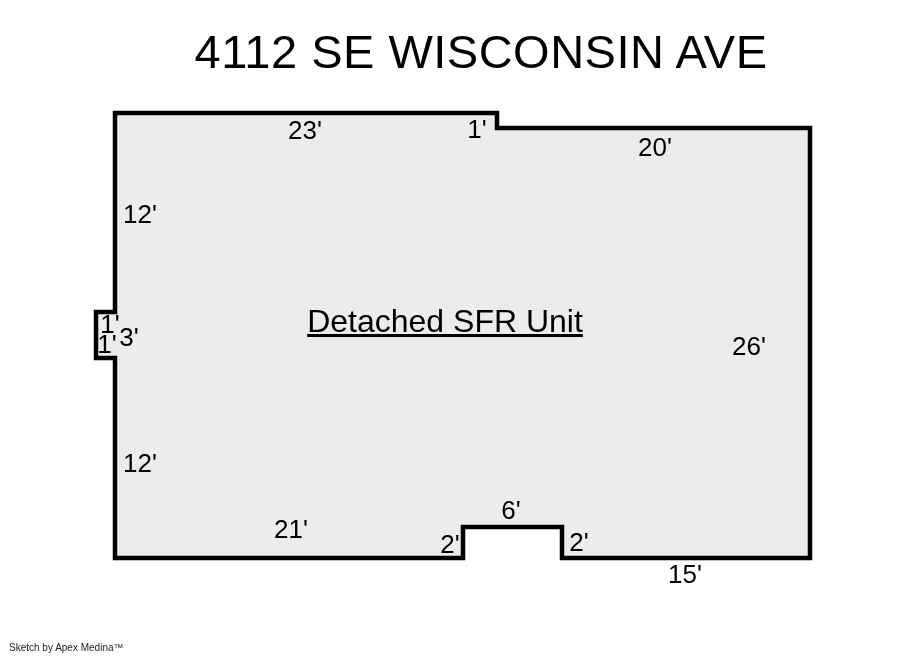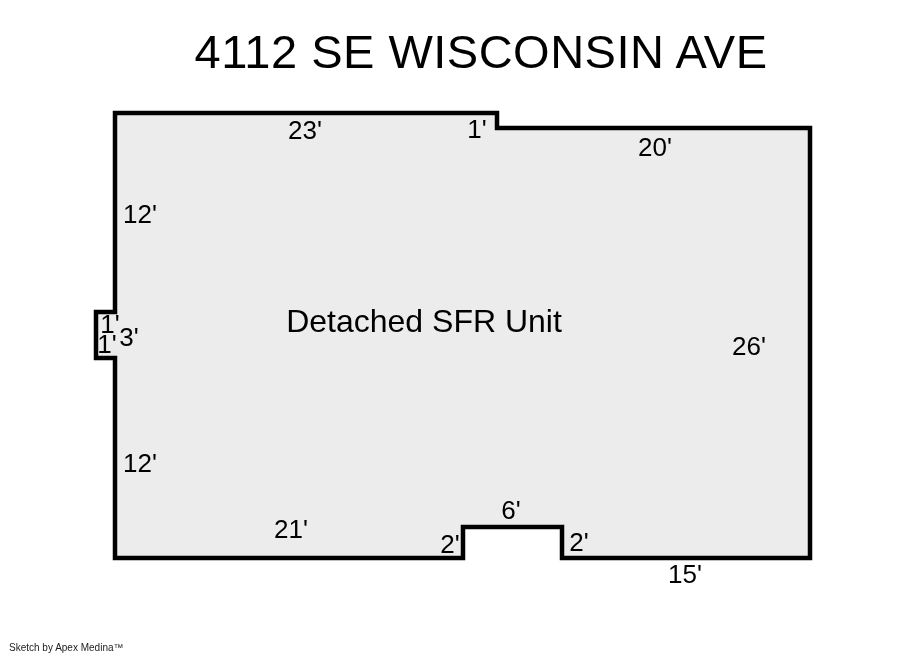--- a/index.html
+++ b/index.html
@@ -39,27 +39,28 @@
   }
   .dim {
     position: absolute;
     transform: translate(-50%, -50%);
     font-size: 26px;
     white-space: nowrap;
     line-height: 1;
   }
   .unit-label {
     position: absolute;
-    left: 424px;
+    left: 445px;
     top: 321px;
     transform: translate(-50%, -50%);
     text-align: center;
     font-size: 32px;
     line-height: 40px;
     white-space: nowrap;
+    text-decoration: underline;
   }
   .footer {
     position: absolute;
     left: 9px;
     top: 647px;
     transform: translate(0, -50%);
     font-size: 10px;
     color: #1c1c1c;
     white-space: nowrap;
   }

